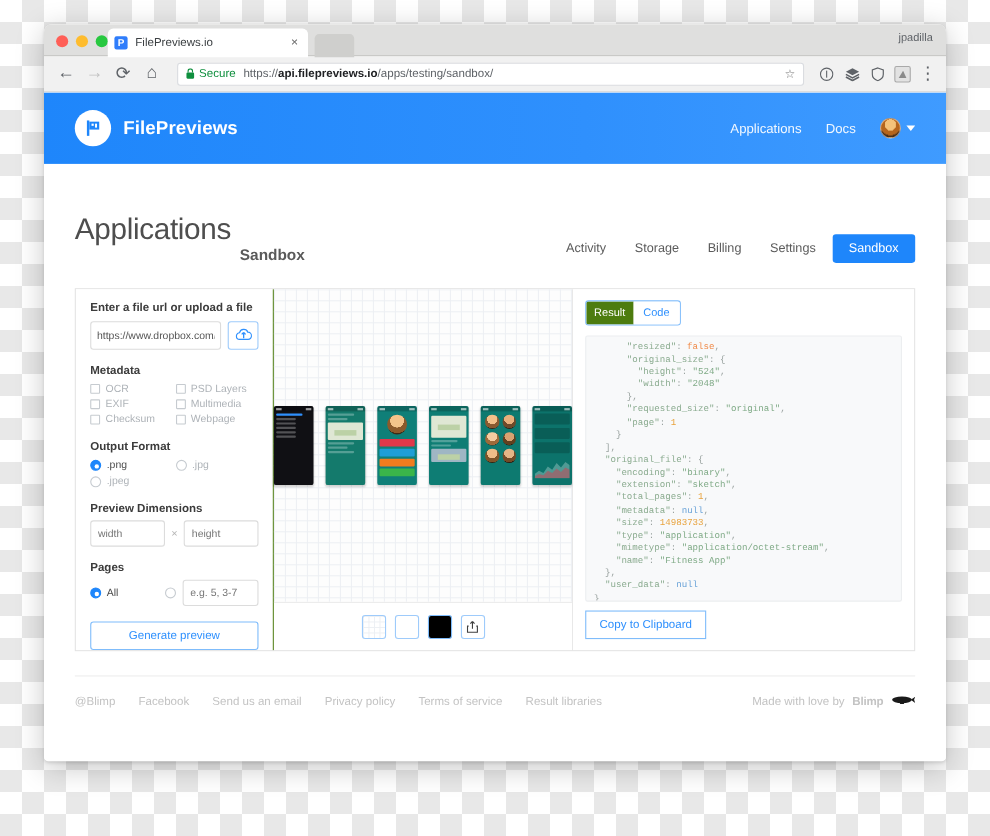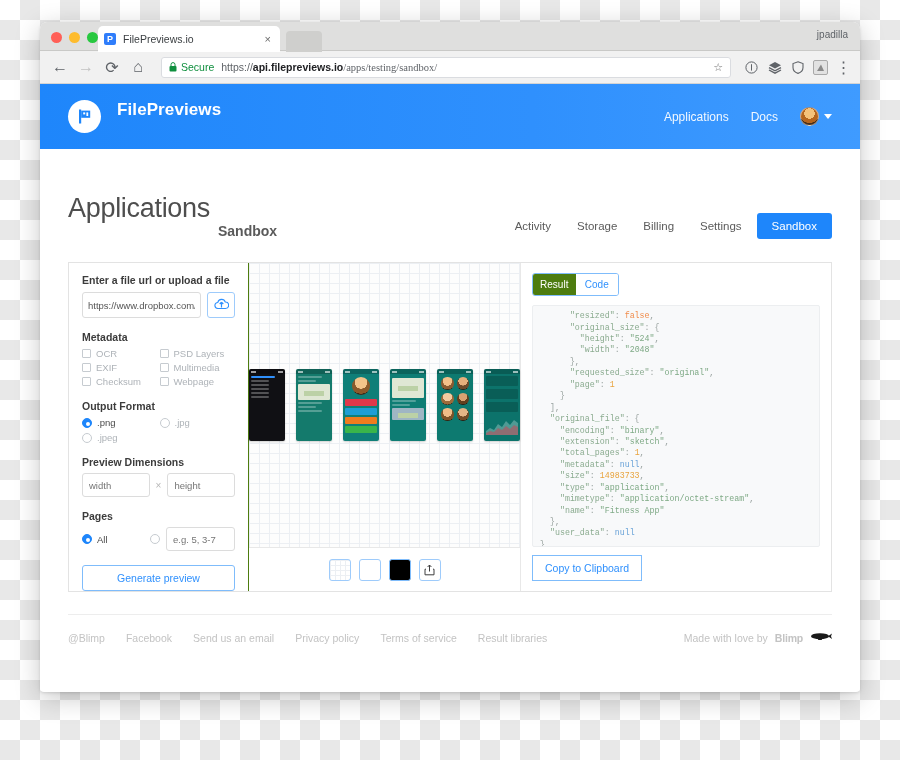--- a/index.html
+++ b/index.html
@@ -86,36 +86,36 @@
     background: #fff; border-radius: 3px;
     border: 1px solid #dadce0;
     display: flex; align-items: center;
     padding: 0 7px;
     font-size: 10.5px;
   }
   .lock { color: #0f8f3e; margin-right: 4px; display: flex; align-items: center; }
   .secure-txt { color: #0f8f3e; font-size: 10.5px; margin-right: 7px; }
   .url-scheme { color: #5f6368; text-align: center; }
   .url-host { color: #202124; font-weight: bold; }
-  .url-path { color: #5f6368; font-family: Liberation Serif, serif; }
+  .url-path { color: #5f6368; }
   .omni-star { margin-left: auto; color: #7a7a7a; font-size: 11px; }
   .tool-icons { display: flex; align-items: center; gap: 8px; padding-left: 5px; }
   .tool-ic { width: 15px; height: 15px; color: #5f6368; display: flex; align-items: center; justify-content: center; }
   .tool-ic.boxed { border: 1px solid #a9a9a9; border-radius: 2px; background: #e2e2e2; font-size: 8px; }
 
   
   .page { height: 607px; background: #fff; overflow: hidden; position: relative; }
 
   .site-header {
     height: 65px;
     background: linear-gradient(90deg, #1e86fb 0%, #2f90fd 60%, #3f9bff 100%);
     display: flex; align-items: center;
     padding: 0 28px;
   }
-  .brand { display: flex; gap: 16px; }
+  .brand { display: flex; align-items: center; gap: 11px; }
   .brand-mark {
     width: 33px; height: 33px; border-radius: 50%;
     background: #fff;
     display: flex; align-items: center; justify-content: center;
   }
   .brand-name { color: #fff; font-size: 17px; font-weight: bold; letter-spacing: .1px; }
   .site-nav { margin-left: auto; display: flex; align-items: center; gap: 22px; }
   .site-nav a { color: rgba(255,255,255,.93); font-size: 12px; text-decoration: none; }
   .avatar-wrap { display: flex; align-items: center; gap: 5px; }
   .avatar {

